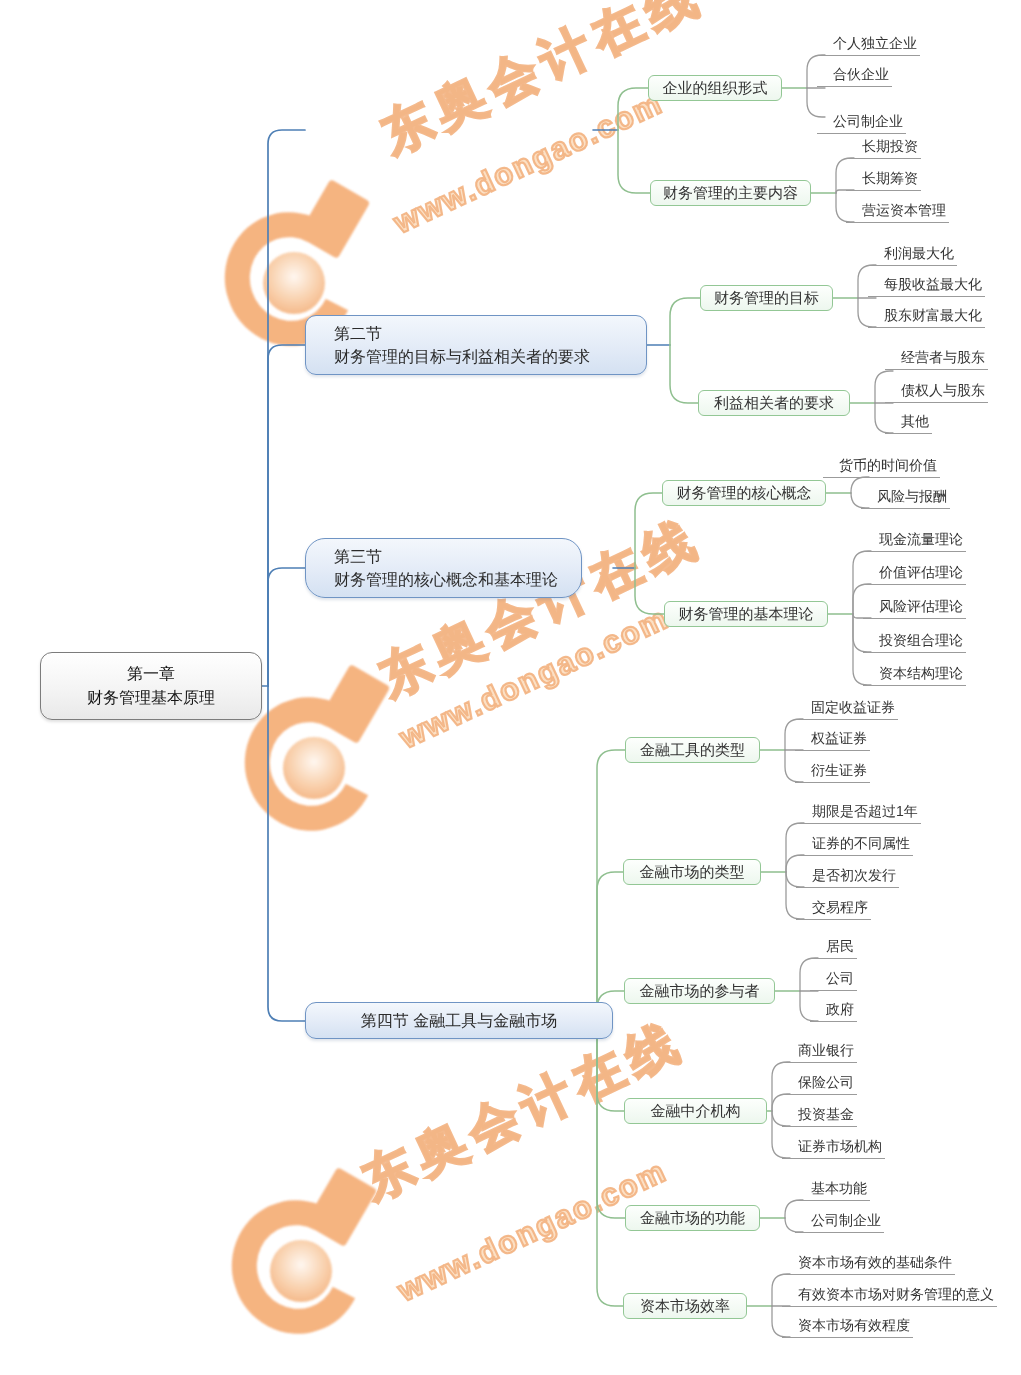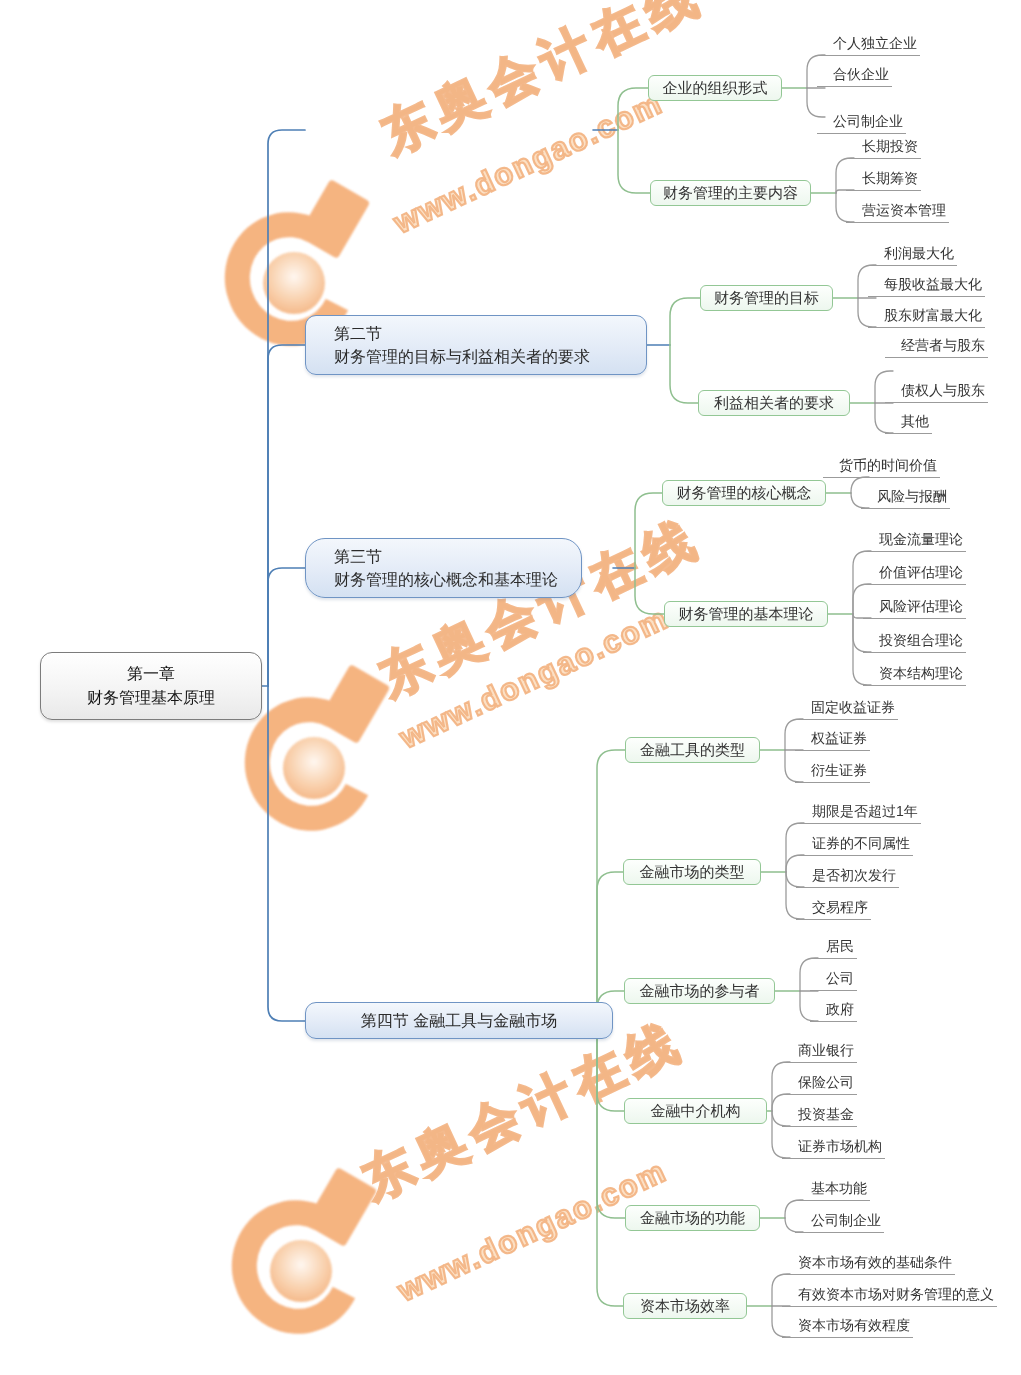--- a/index.html
+++ b/index.html
@@ -163,21 +163,21 @@
     </div>
     <div class="gbox" style="left: 700px; top: 285px; width: 133px;">
       <span>财务管理的目标</span>
     </div>
     <div class="leaf" style="left: 868px; top: 244px;">利润最大化</div>
     <div class="leaf" style="left: 868px; top: 275px;">每股收益最大化</div>
     <div class="leaf" style="left: 868px; top: 306px;">股东财富最大化</div>
     <div class="gbox" style="left: 698px; top: 390px; width: 152px;">
       <span>利益相关者的要求</span>
     </div>
-    <div class="leaf" style="left: 885px; top: 336px;">经营者与股东</div>
+    <div class="leaf" style="left: 885px; top: 348px;">经营者与股东</div>
     <div class="leaf" style="left: 885px; top: 381px;">债权人与股东</div>
     <div class="leaf" style="left: 885px; top: 412px;">其他</div>
     <div class="section" style="left: 305px; top: 538px; width: 277px; height: 60px; border-radius: 20px;">
       <span>第三节</span>
       <span>财务管理的核心概念和基本理论</span>
     </div>
     <div class="gbox" style="left: 662px; top: 480px; width: 164px;">
       <span>财务管理的核心概念</span>
     </div>
     <div class="leaf" style="left: 823px; top: 456px;">货币的时间价值</div>

